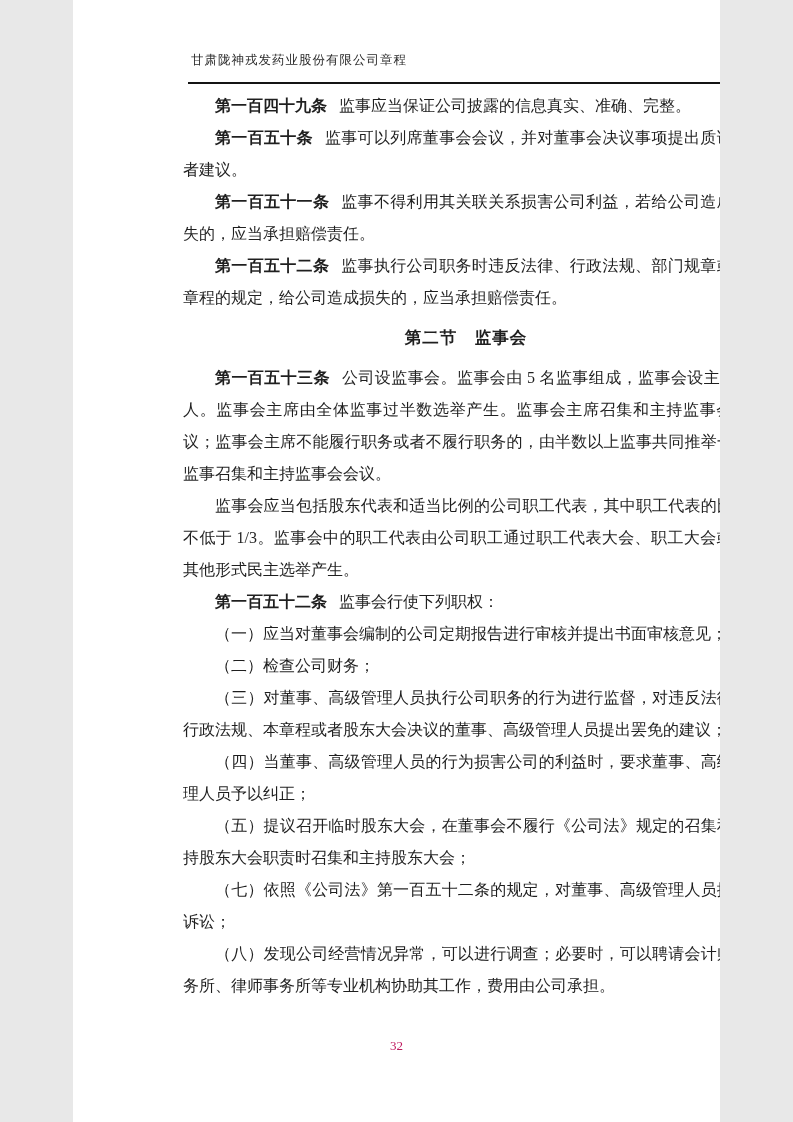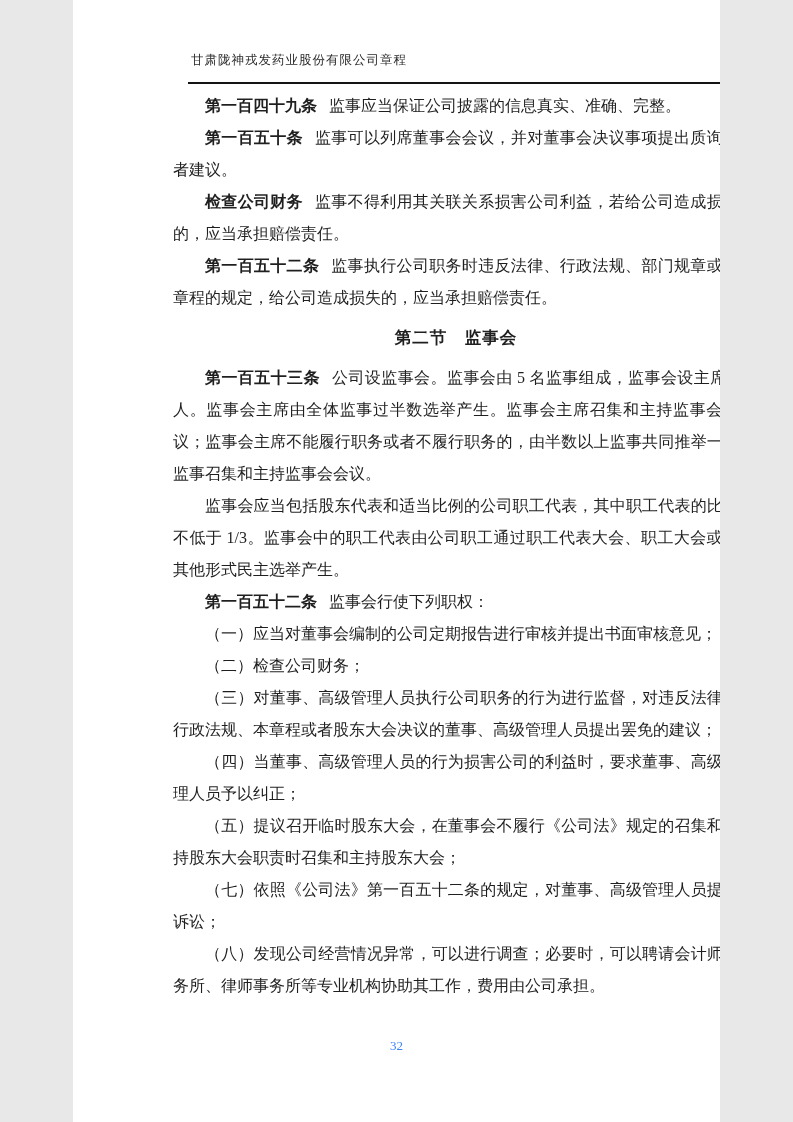--- a/index.html
+++ b/index.html
@@ -14,35 +14,35 @@
   }
   .header-title{
     position:absolute;left:118px;top:52px;
     font-size:12.5px;color:#2b2b2b;letter-spacing:1px;
   }
   .header-rule{
     position:absolute;left:115px;top:82px;width:566px;height:2px;
     background:#141414;
   }
   .doc-body{
-    position:absolute;left:100px;top:90px;width:566px;
+    position:absolute;left:110px;top:90px;width:566px;
     font-size:16px;line-height:32px;
     text-align:justify;
   }
   .para{margin:0;text-indent:2em;}
   .lead{font-weight:bold;margin-right:0.75em;}
   .section-heading{
     margin:8px 0;
     text-align:center;text-indent:0;
     font-size:16.5px;font-weight:bold;
     letter-spacing:1px;
   }
   .page-number{
     position:absolute;top:1038px;left:0;right:0;
-    text-align:center;font-size:13px;color:#3b82f6;
+    text-align:center;font-size:13px;color:#be185d;
   }
   .cninfo-logo{
     position:absolute;left:700px;top:1072px;width:90px;
     color:#a9a9a9;
     font-family:"Liberation Sans","DejaVu Sans",sans-serif;
     line-height:1.1;
     user-select:none;
   }
   .logo-row{display:flex;align-items:center;justify-content:flex-end;gap:16px;}
   .logo-brand{font-size:17px;font-weight:bold;letter-spacing:0.5px;}
@@ -54,21 +54,21 @@
 <body>
 
 <div class="page">
 
   <div class="header-title">甘肃陇神戎发药业股份有限公司章程</div>
   <div class="header-rule"></div>
 
   <main class="doc-body">
     <p class="para"><span class="lead">第一百四十九条</span><span>监事应当保证公司披露的信息真实、准确、完整。</span></p>
     <p class="para"><span class="lead">第一百五十条</span><span>监事可以列席董事会会议，并对董事会决议事项提出质询或者建议。</span></p>
-    <p class="para"><span class="lead">检查公司财务</span><span>监事不得利用其关联关系损害公司利益，若给公司造成损失的，应当承担赔偿责任。</span></p>
+    <p class="para"><span class="lead">第一百五十一条</span><span>监事不得利用其关联关系损害公司利益，若给公司造成损失的，应当承担赔偿责任。</span></p>
     <p class="para"><span class="lead">第一百五十二条</span><span>监事执行公司职务时违反法律、行政法规、部门规章或本章程的规定，给公司造成损失的，应当承担赔偿责任。</span></p>
 
     <h2 class="section-heading">第二节　监事会</h2>
 
     <p class="para"><span class="lead">第一百五十三条</span><span>公司设监事会。监事会由 5 名监事组成，监事会设主席 1 人。监事会主席由全体监事过半数选举产生。监事会主席召集和主持监事会会议；监事会主席不能履行职务或者不履行职务的，由半数以上监事共同推举一名监事召集和主持监事会会议。</span></p>
     <p class="para">监事会应当包括股东代表和适当比例的公司职工代表，其中职工代表的比例不低于 1/3。监事会中的职工代表由公司职工通过职工代表大会、职工大会或者其他形式民主选举产生。</p>
     <p class="para"><span class="lead">第一百五十二条</span><span>监事会行使下列职权：</span></p>
 
     <p class="para">（一）应当对董事会编制的公司定期报告进行审核并提出书面审核意见；</p>
     <p class="para">（二）检查公司财务；</p>

